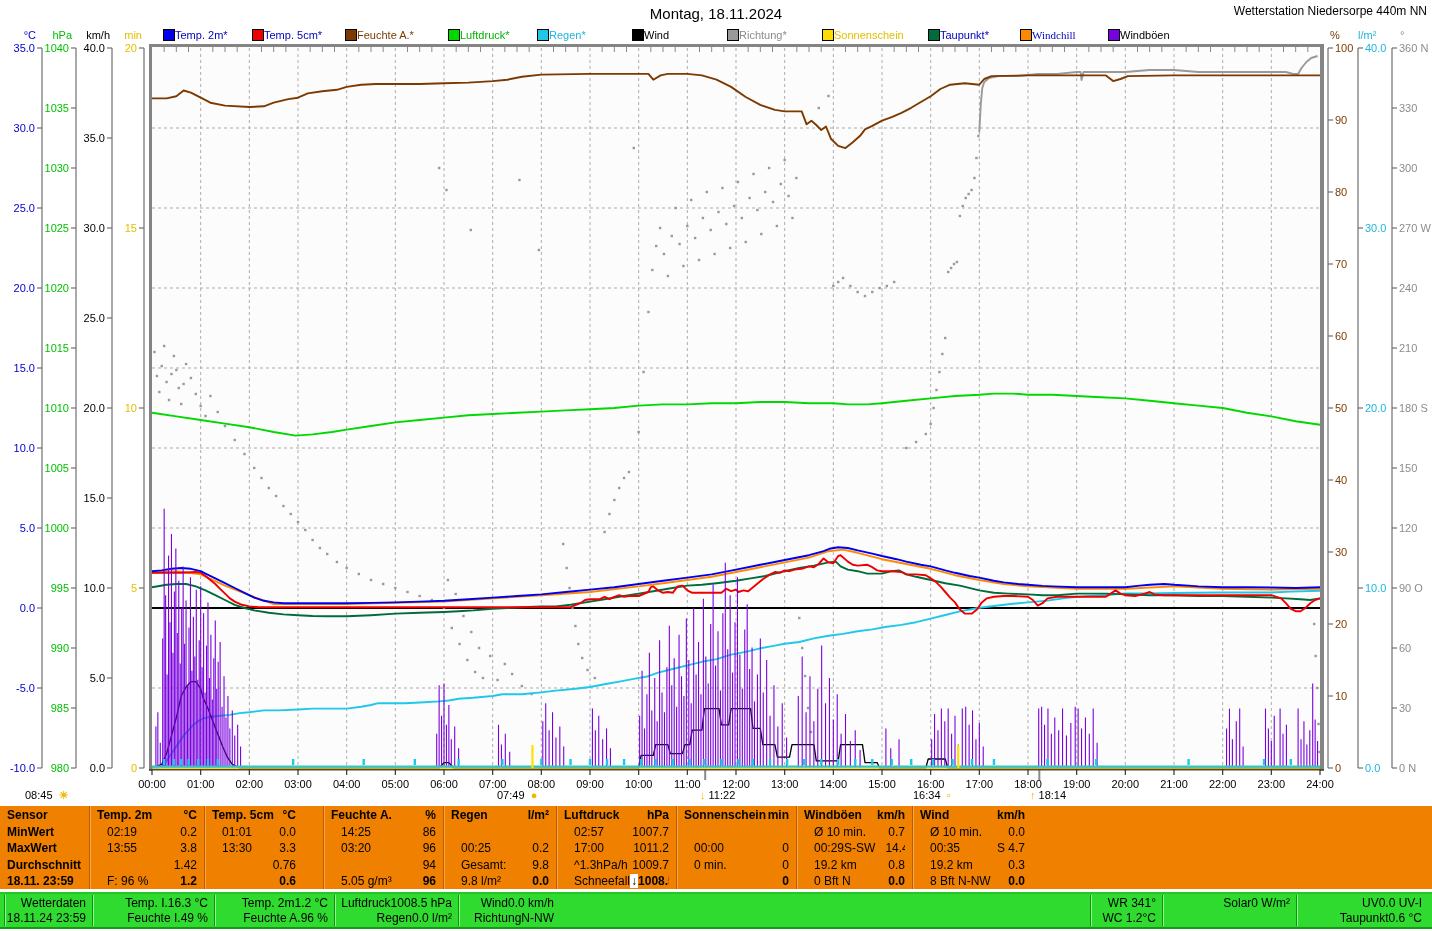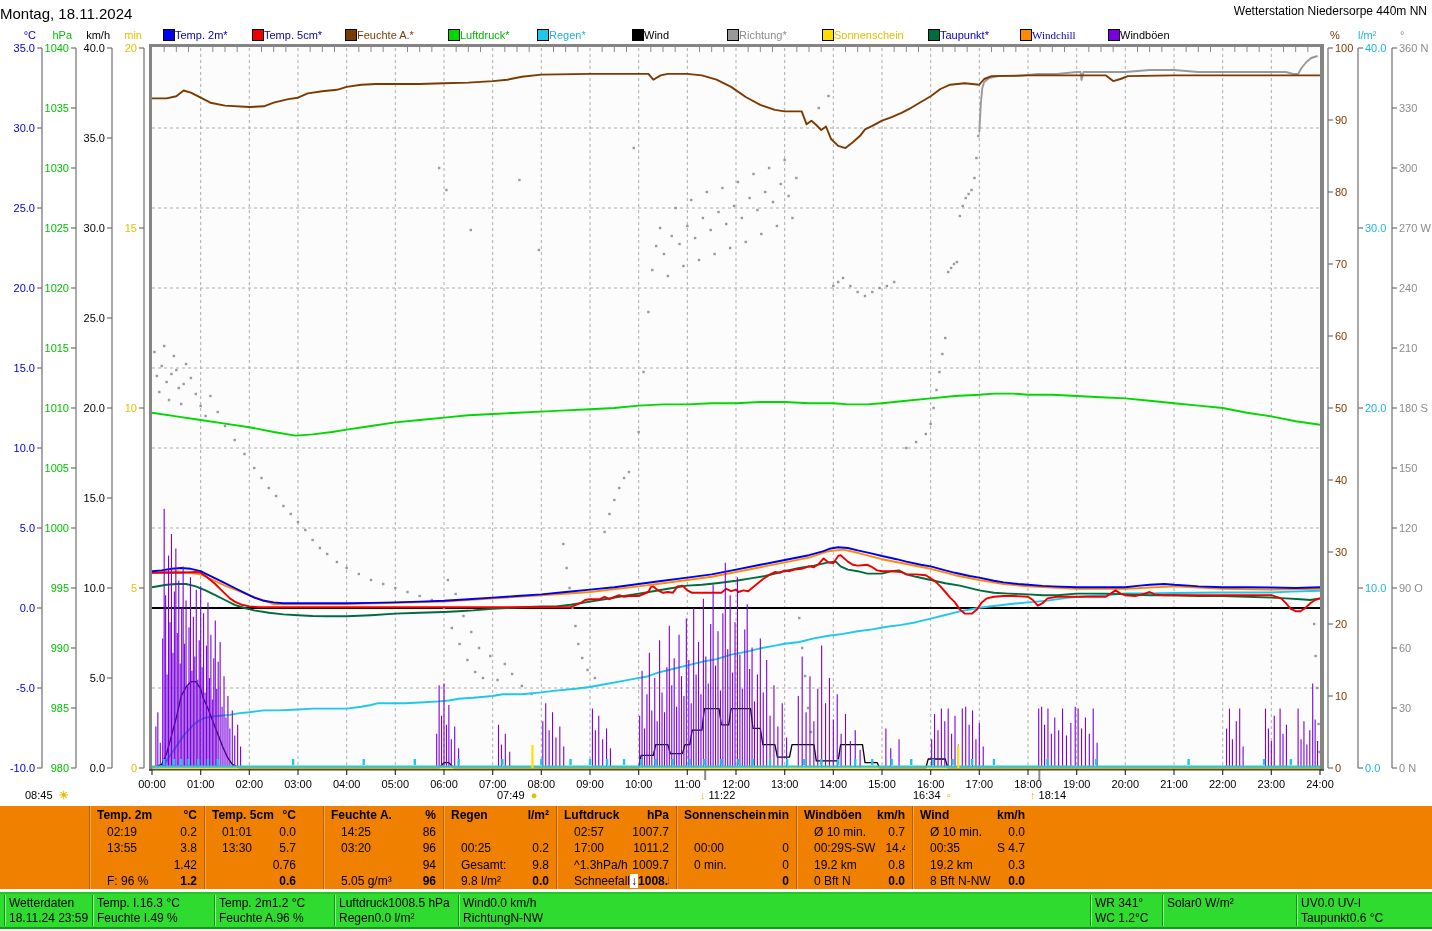--- a/index.html
+++ b/index.html
@@ -1,19 +1,19 @@
 <!DOCTYPE html>
 <html><head>
 <meta charset="utf-8">
 <style>
   html,body{margin:0;padding:0}
   body{width:1432px;height:931px;position:relative;background:#fff;overflow:hidden;
        font-family:"Liberation Sans",sans-serif;color:#000}
   svg text{font-family:"Liberation Sans",sans-serif}
-  #title{position:absolute;top:5px;left:0;width:100%;text-align:left;font-size:15px}
+  #title{position:absolute;top:5px;left:0;width:100%;text-align:center;font-size:15px}
   #station{position:absolute;top:4px;right:5px;font-size:12px}
   #legend{position:absolute;top:29px;left:0;width:1432px;height:14px}
   .lg-item{position:absolute;top:0;display:flex;align-items:center;font-size:11px;white-space:nowrap}
   .sw{width:10px;height:10px;border:1px solid #000;display:inline-block;flex:none}
   #chart{position:absolute;top:0;left:0}
   #annotations{position:absolute;top:789px;left:0;width:1236px;height:16px;font-size:11px}
   .ann{position:absolute;white-space:pre}
   .gold{color:#edb800;font-weight:bold}
   #stats{position:absolute;top:806px;left:0;width:1432px;height:83px;background:#F08000;font-size:12px}
   .scol{position:absolute;top:0;height:83px;padding:1px 7px 0 7px;box-sizing:border-box}
@@ -21,21 +21,21 @@
   .srow{height:16.5px;line-height:16.2px;display:flex;justify-content:space-between;white-space:pre;overflow:hidden}
   .srow.h,.rowlab{font-weight:bold}
   .lab{padding-left:10px}
   .mid{margin-left:auto;padding-right:10px}
   .bold{font-weight:bold}
   .snowarr{background:#fff;padding:0 1px;font-weight:bold}
   #statusbar{position:absolute;top:892px;left:0;width:1432px;height:37px;background:#2FDB2F;
              border-top:2px solid #25c625;border-bottom:2px solid #149a14;box-sizing:border-box;font-size:12px}
   .sb-block{position:absolute;top:1px;height:31px;display:flex;flex-direction:column;justify-content:space-between;
             padding:1px 4px;box-sizing:border-box;border-left:1px solid #129112;box-shadow:inset 1px 0 0 #8cff8c}
-  .sb-row{display:flex;justify-content:flex-start;line-height:15px;white-space:pre}
+  .sb-row{display:flex;justify-content:flex-end;line-height:15px;white-space:pre}
 </style>
 </head>
 <body>
 
 <div id="title">Montag, 18.11.2024</div>
 <div id="station">Wetterstation Niedersorpe 440m NN</div>
 
 <div id="legend">
     <div class="lg-item" style="left: 163px;">
       <span class="sw" style="background:#0000EE"></span>
@@ -848,31 +848,38 @@
 
 <div id="annotations">
     <span class="ann" style="left: 25px;">08:45  <span class="gold">☀</span></span>
     <span class="ann" style="left: 497px;">07:49  <span class="gold">●</span></span>
     <span class="ann" style="left: 700px;"><span class="gold">↓</span> 11:22</span>
     <span class="ann" style="left: 913px;">16:34  <span class="gold">▫</span></span>
     <span class="ann" style="left: 1030px;"><span class="gold">↑</span> 18:14</span>
   </div>
 
 <div id="stats">
+    <div class="scol" style="left: 0px; width: 89px;">
+      <div class="srow rowlab"><span>Sensor</span></div>
+      <div class="srow rowlab"><span>MinWert</span></div>
+      <div class="srow rowlab"><span>MaxWert</span></div>
+      <div class="srow rowlab"><span>Durchschnitt</span></div>
+      <div class="srow rowlab"><span>18.11. 23:59</span></div>
+    </div>
     <div class="scol sep" style="left: 89px; width: 115px;">
       <div class="srow h"><span>Temp. 2m</span><span>°C</span></div>
       <div class="srow"><span class="lab">02:19</span><span class="">0.2</span></div>
       <div class="srow"><span class="lab">13:55</span><span class="">3.8</span></div>
       <div class="srow"><span class="lab"></span><span class="">1.42</span></div>
       <div class="srow"><span class="lab">F: 96 %</span><span class="bold">1.2</span></div>
     </div>
     <div class="scol sep" style="left: 204px; width: 99px;">
       <div class="srow h"><span>Temp. 5cm</span><span>°C</span></div>
       <div class="srow"><span class="lab">01:01</span><span class="">0.0</span></div>
-      <div class="srow"><span class="lab">13:30</span><span class="">5.7</span></div>
+      <div class="srow"><span class="lab">13:30</span><span class="">3.3</span></div>
       <div class="srow"><span class="lab"></span><span class="">0.76</span></div>
       <div class="srow"><span class="lab"></span><span class="bold">0.6</span></div>
     </div>
     <div class="scol sep" style="left: 323px; width: 120px;">
       <div class="srow h"><span>Feuchte A.</span><span>%</span></div>
       <div class="srow"><span class="lab">14:25</span><span class="">86</span></div>
       <div class="srow"><span class="lab">03:20</span><span class="">96</span></div>
       <div class="srow"><span class="lab"></span><span class="">94</span></div>
       <div class="srow"><span class="lab">5.05 g/m³</span><span class="bold">96</span></div>
     </div>

